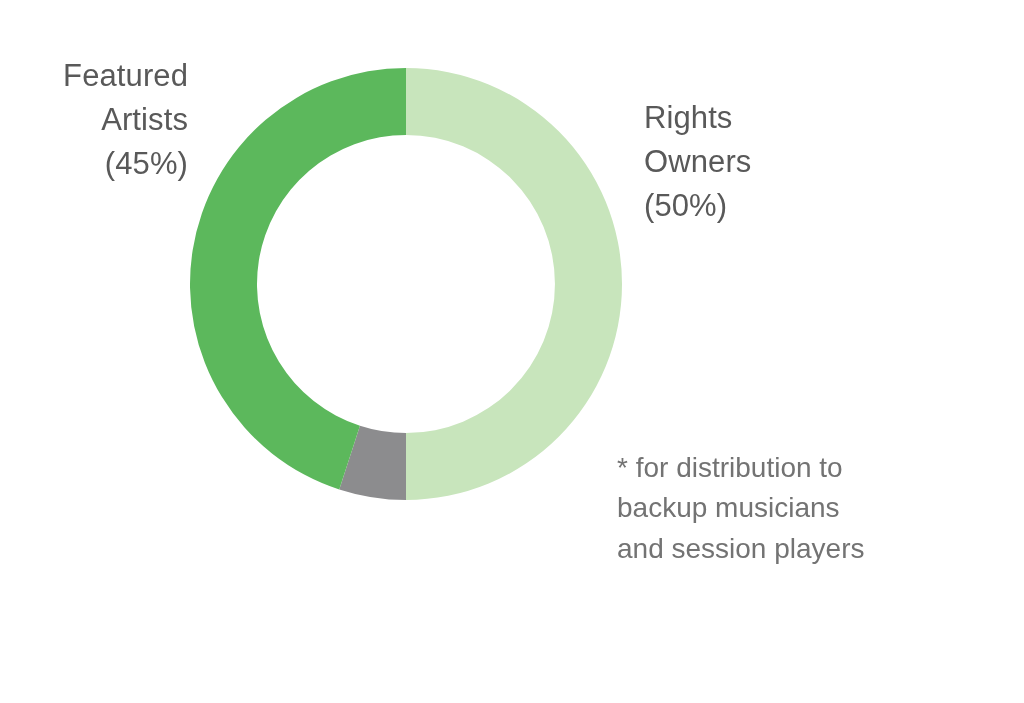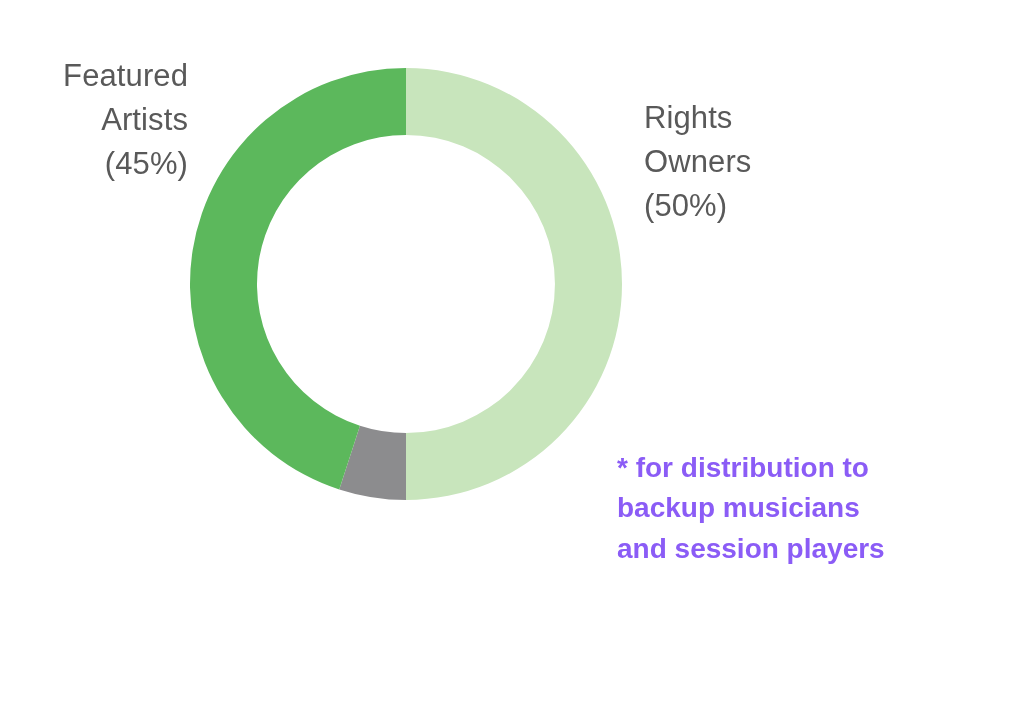--- a/index.html
+++ b/index.html
@@ -59,24 +59,24 @@
     left: 185px;
     top: 527px;
     width: 320px;
     text-align: center;
   }
   #footnote {
     position: absolute;
     left: 617px;
     top: 448px;
     width: 330px;
-    color: #8b5cf6;
+    color: #737373;
     font-size: 28px;
     line-height: 1.44;
-    font-weight: 700;
+    font-weight: 400;
     text-align: left;
     white-space: pre-line;
   }
 </style>
 </head>
 <body>
 
 <div id="canvas">
 
   <div id="donut-wrap">

